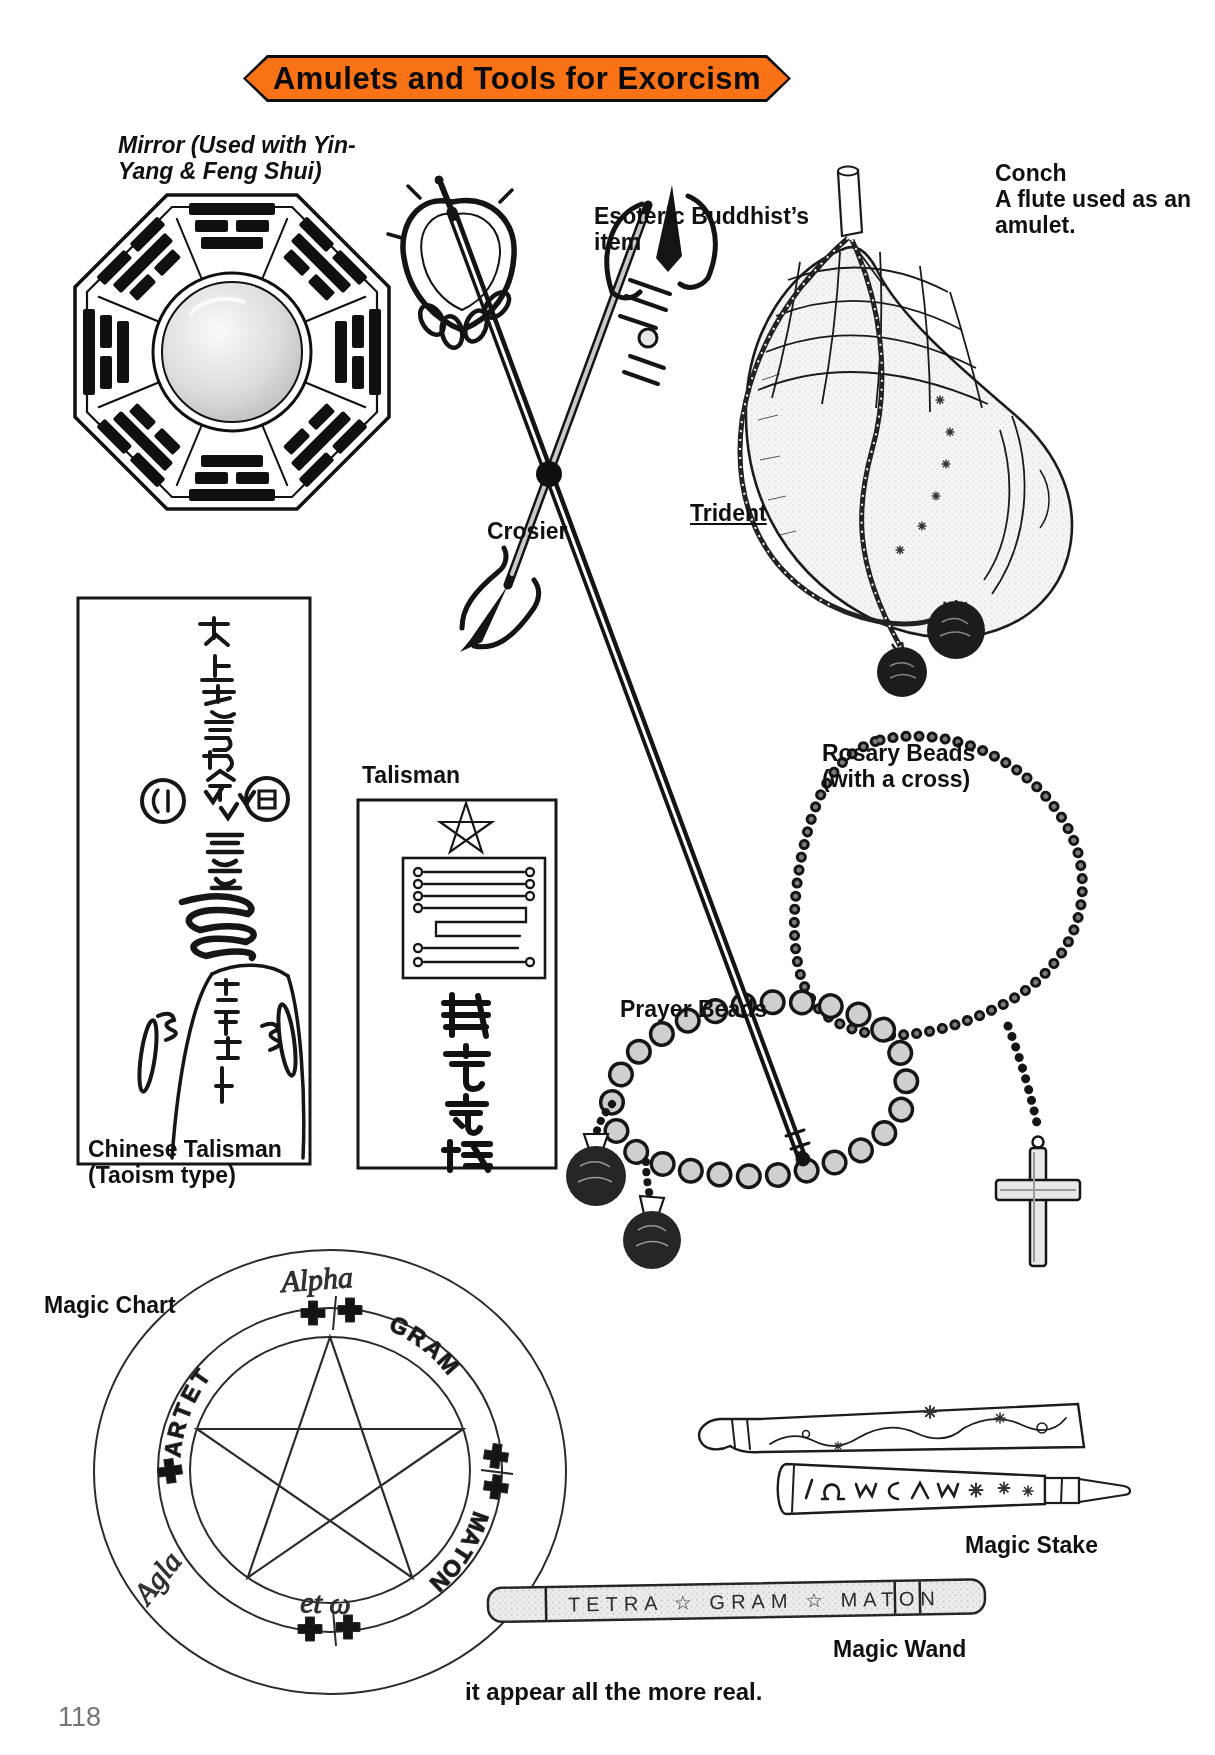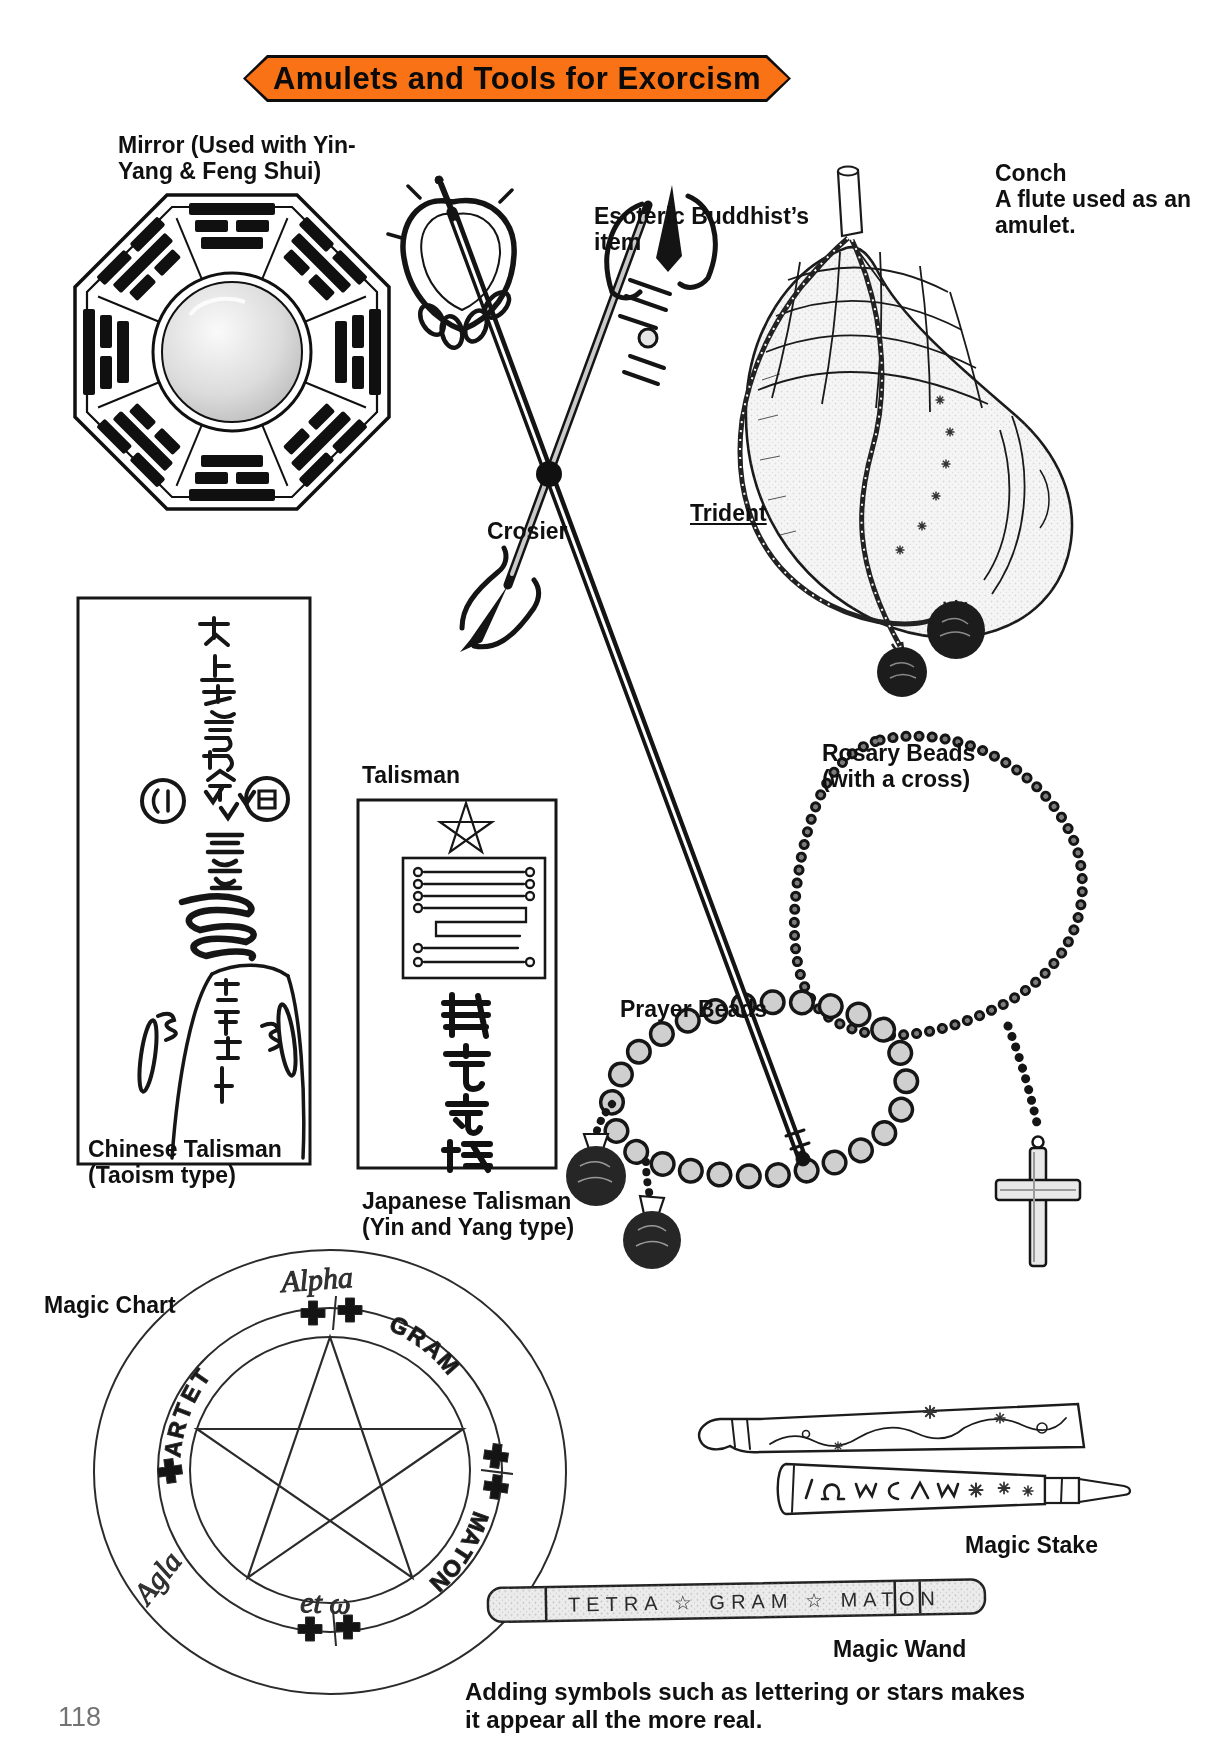--- a/index.html
+++ b/index.html
@@ -334,21 +334,21 @@
       <text class="wandtxt" x="568" y="1613">TETRA ☆ GRAM ☆ MATON</text>
     </g>
   </svg>
 
   <div id="banner">
     <div id="banner-inner">
         <div>Amulets and Tools for Exorcism</div>
       </div>
   </div>
 
-  <div class="lbl" style="left:118px;top:132px;">
+  <div class="lbl" style="left:118px;top:132px;font-style:italic;">
     <span>Mirror (Used with Yin-</span>
     <span>Yang &amp; Feng Shui)</span>
   </div>
 
   <div class="lbl" style="left:594px;top:168px;margin-top:35px;">
     <span>Esoteric Buddhist’s</span>
     <span>item</span>
   </div>
 
   <div class="lbl" style="left:995px;top:160px;">
@@ -366,28 +366,23 @@
     <span>(with a cross)</span>
   </div>
 
   <div class="lbl" style="left:620px;top:996px;">Prayer Beads</div>
 
   <div class="lbl" style="left:88px;top:1136px;">
     <span>Chinese Talisman</span>
     <span>(Taoism type)</span>
   </div>
 
-  <div class="lbl" style="left:362px;top:1188px;">
-    <span>Japanese Talisman</span>
-    <span>(Yin and Yang type)</span>
-  </div>
 
   <div class="lbl" style="left:44px;top:1292px;">Magic Chart</div>
   <div class="lbl" style="left:965px;top:1532px;">Magic Stake</div>
   <div class="lbl" style="left:833px;top:1636px;">Magic Wand</div>
 
   <div id="footer-note">
-    <span style="display:block">Adding symbols such as lettering or stars makes</span>
     <span style="display:block">it appear all the more real.</span>
   </div>
 
   <div id="page-num">118</div>
 </div>
 
 </body></html>

